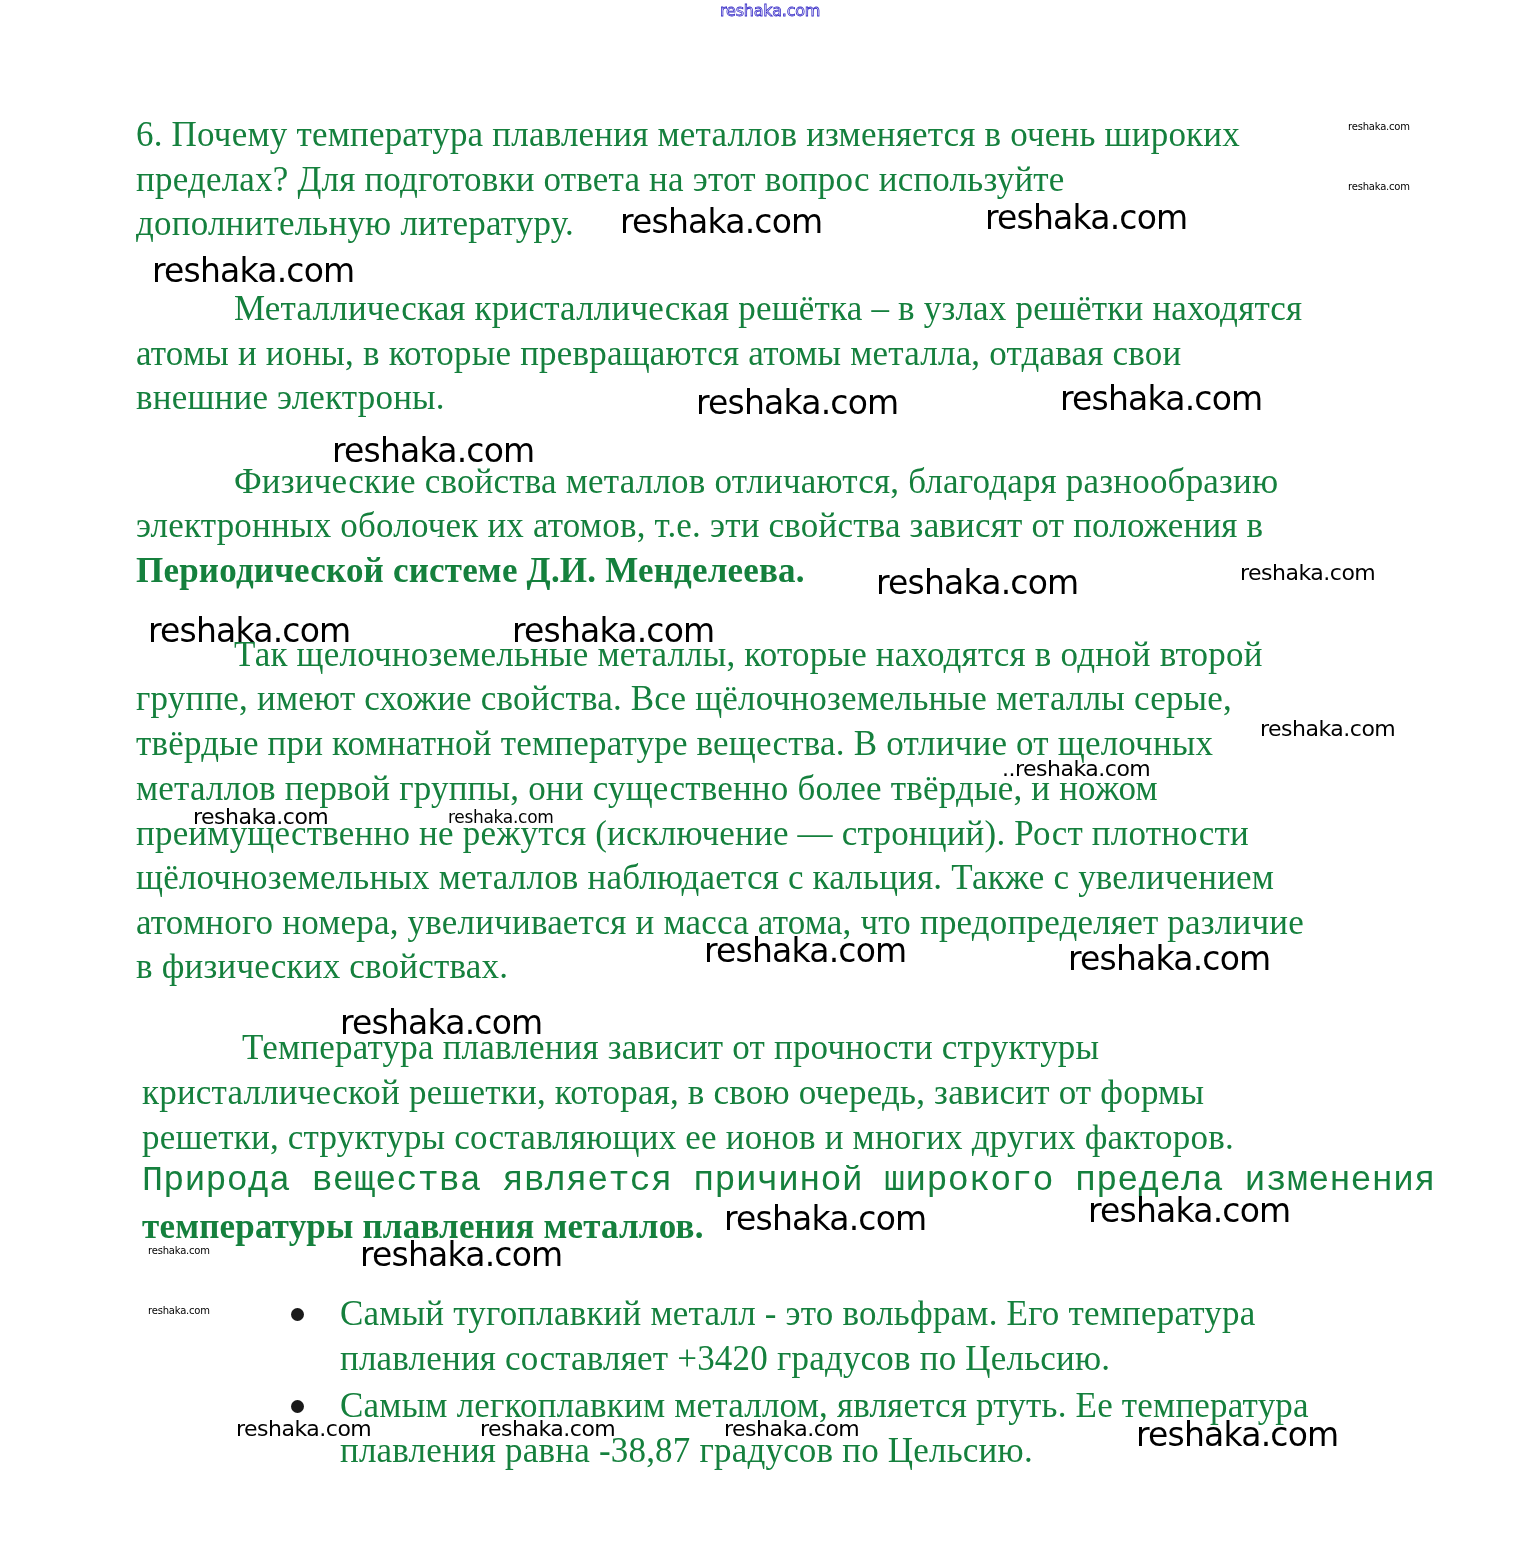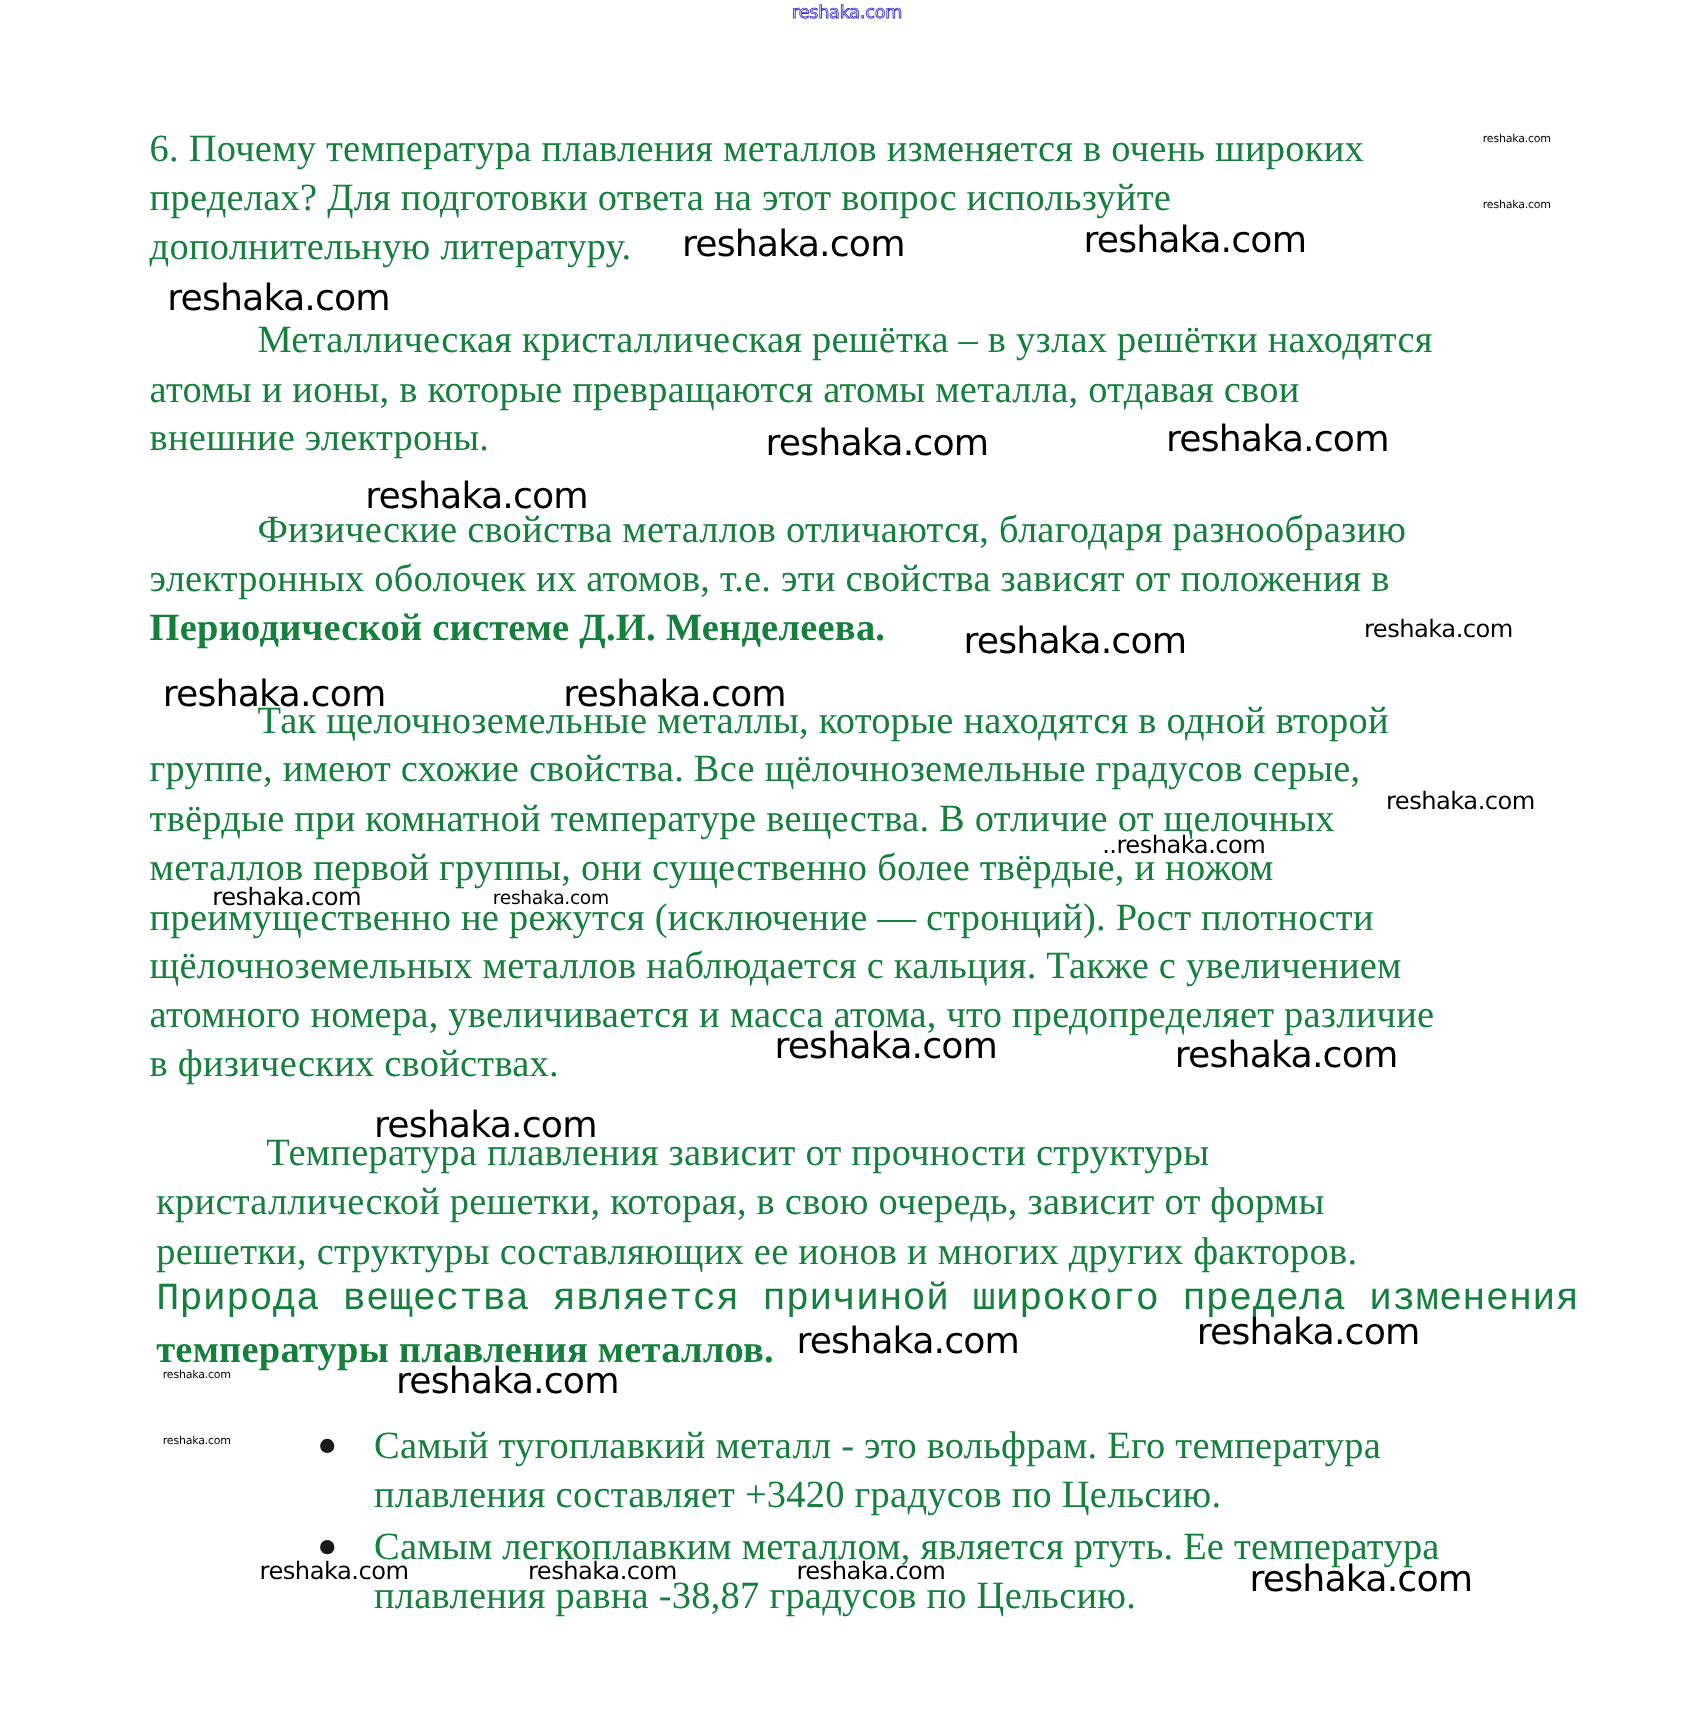--- a/index.html
+++ b/index.html
@@ -58,21 +58,21 @@
   </div>
 
   <div>
     <div class="line" style="left:234px; top:464px;">Физические свойства металлов отличаются, благодаря разнообразию</div>
     <div class="line" style="left:136px; top:508px;">электронных оболочек их атомов, т.е. эти свойства зависят от положения в</div>
     <div class="line" style="left:136px; top:553px;font-weight:bold;">Периодической системе Д.И. Менделеева.</div>
   </div>
 
   <div>
     <div class="line" style="left:234px; top:637px;">Так щелочноземельные металлы, которые находятся в одной второй</div>
-    <div class="line" style="left:136px; top:681px;">группе, имеют схожие свойства. Все щёлочноземельные градусов серые,</div>
+    <div class="line" style="left:136px; top:681px;">группе, имеют схожие свойства. Все щёлочноземельные металлы серые,</div>
     <div class="line" style="left:136px; top:726px;">твёрдые при комнатной температуре вещества. В отличие от щелочных</div>
     <div class="line" style="left:136px; top:771px;">металлов первой группы, они существенно более твёрдые, и ножом</div>
     <div class="line" style="left:136px; top:816px;">преимущественно не режутся (исключение — стронций). Рост плотности</div>
     <div class="line" style="left:136px; top:860px;text-align:right;">щёлочноземельных металлов наблюдается с кальция. Также с увеличением</div>
     <div class="line" style="left:136px; top:905px;">атомного номера, увеличивается и масса атома, что предопределяет различие</div>
     <div class="line" style="left:136px; top:949px;">в физических свойствах.</div>
   </div>
 
   <div>
     <div class="line" style="left:242px; top:1030px;">Температура плавления зависит от прочности структуры</div>

